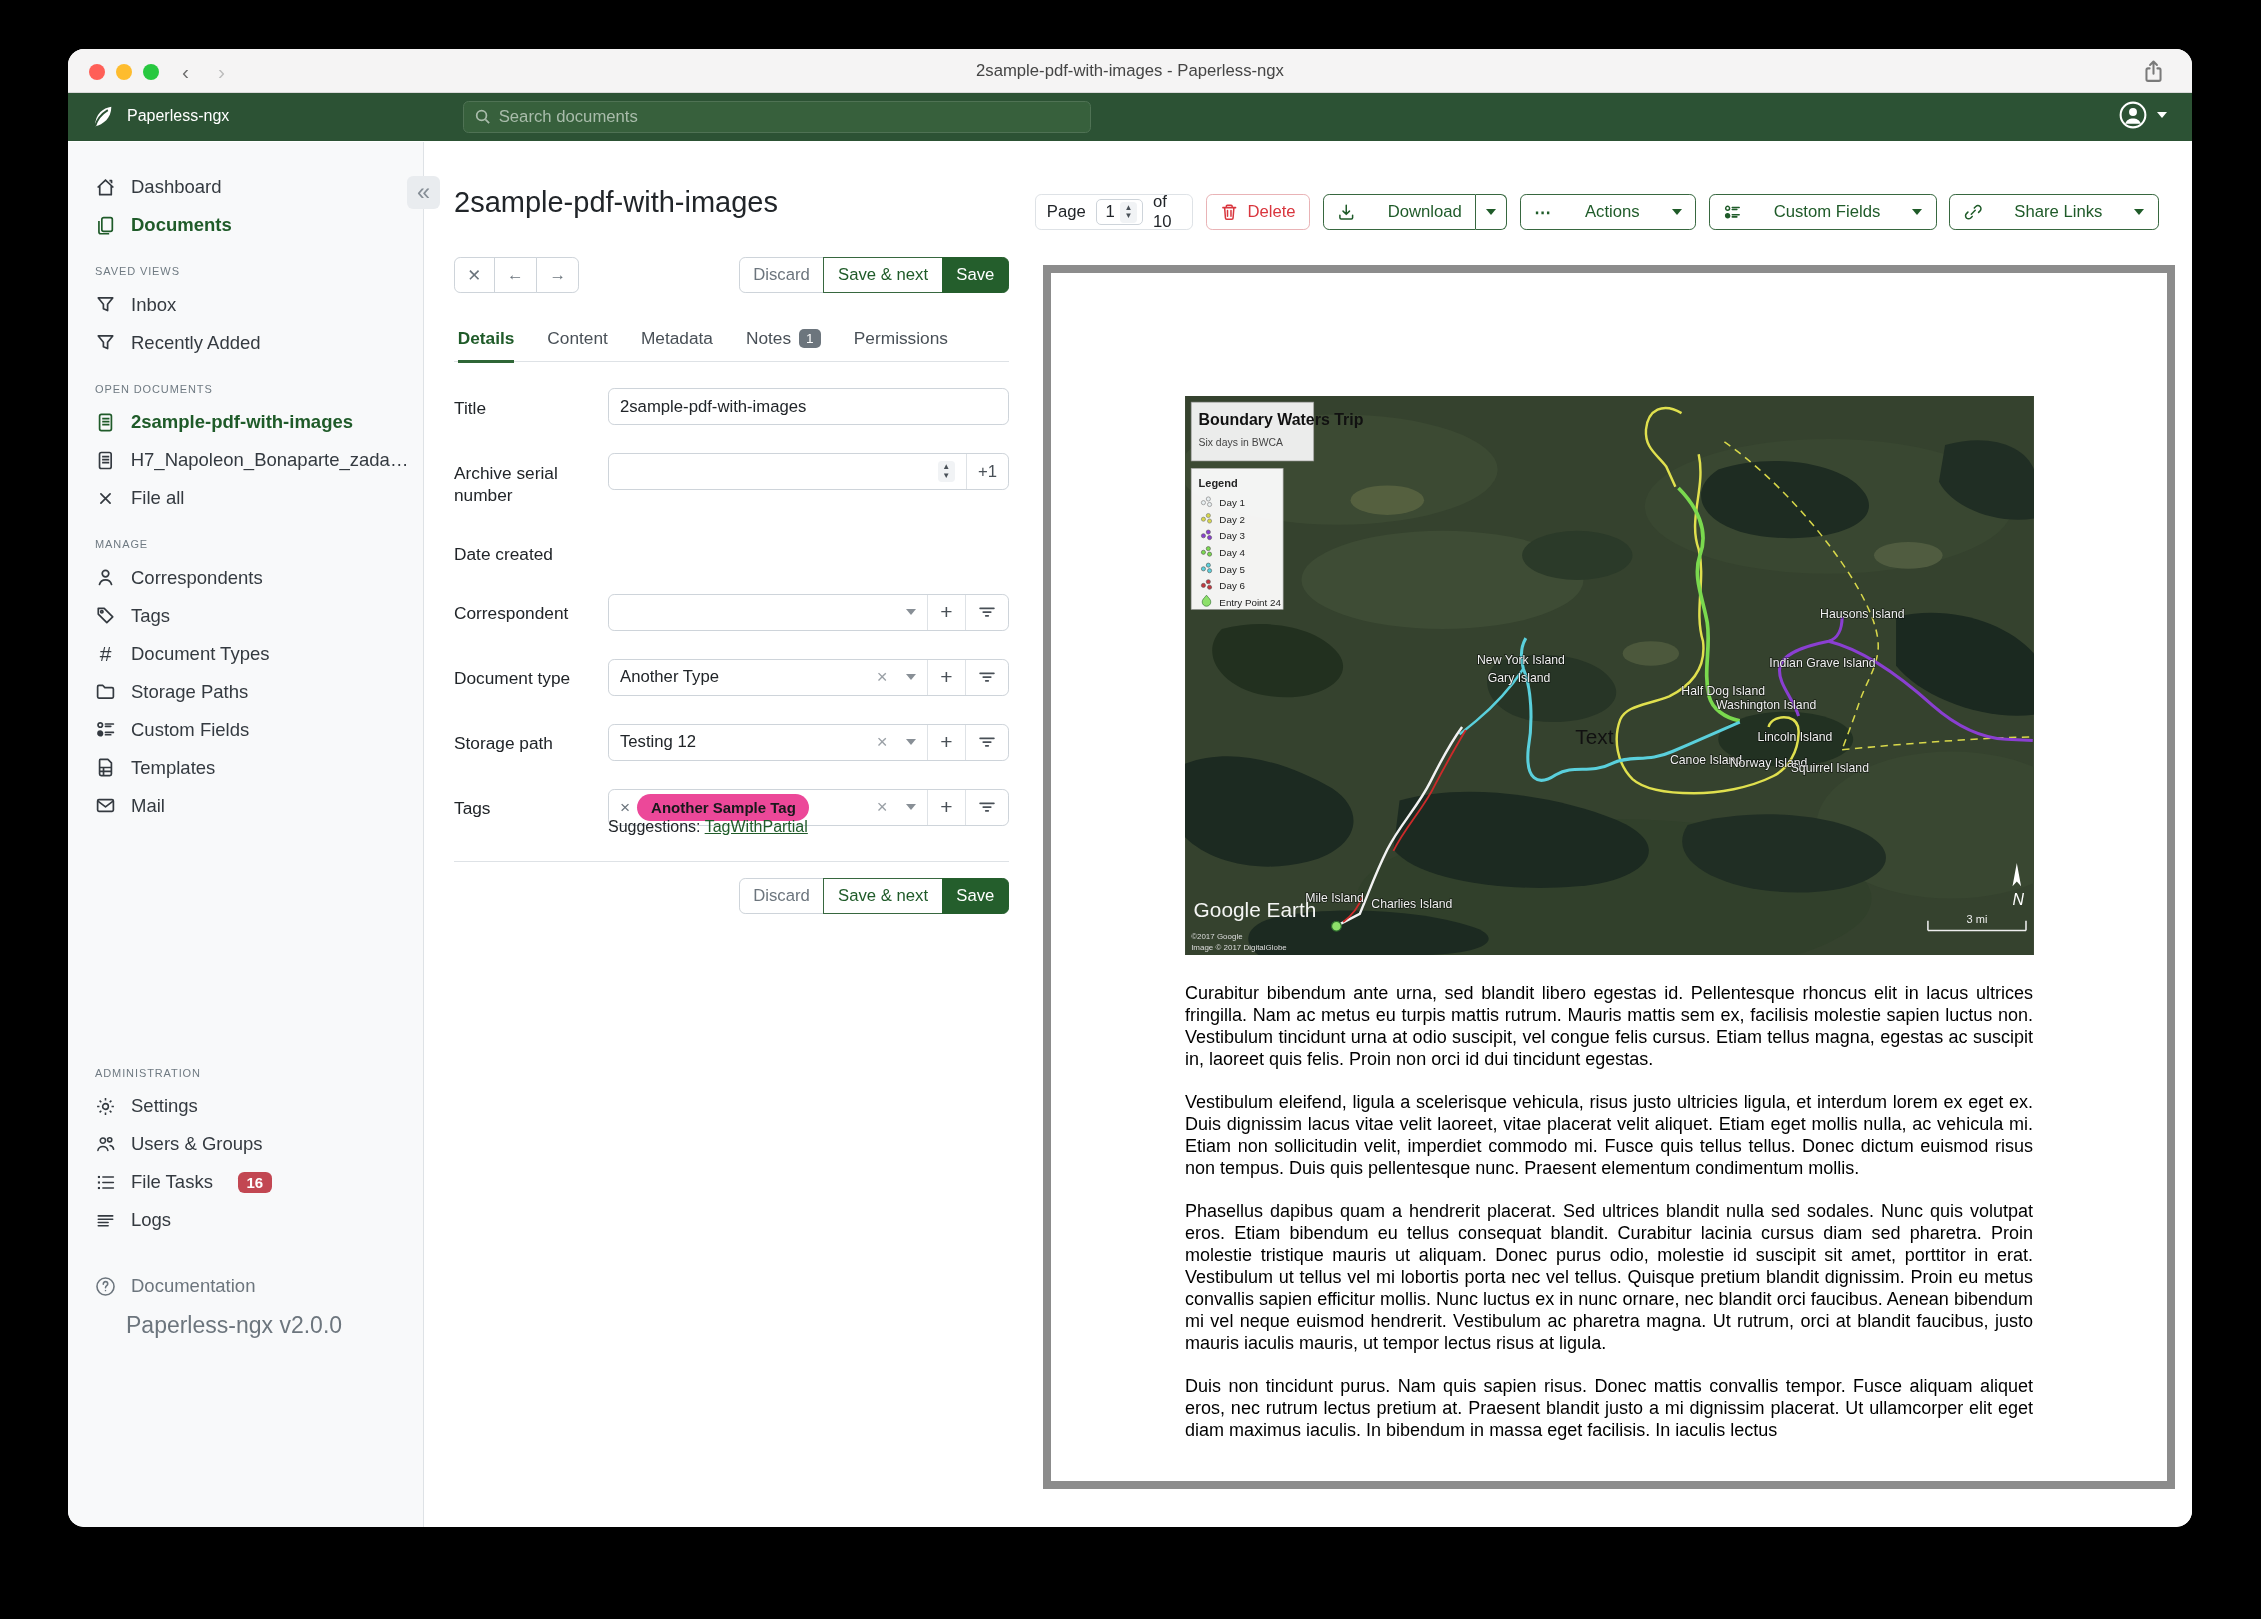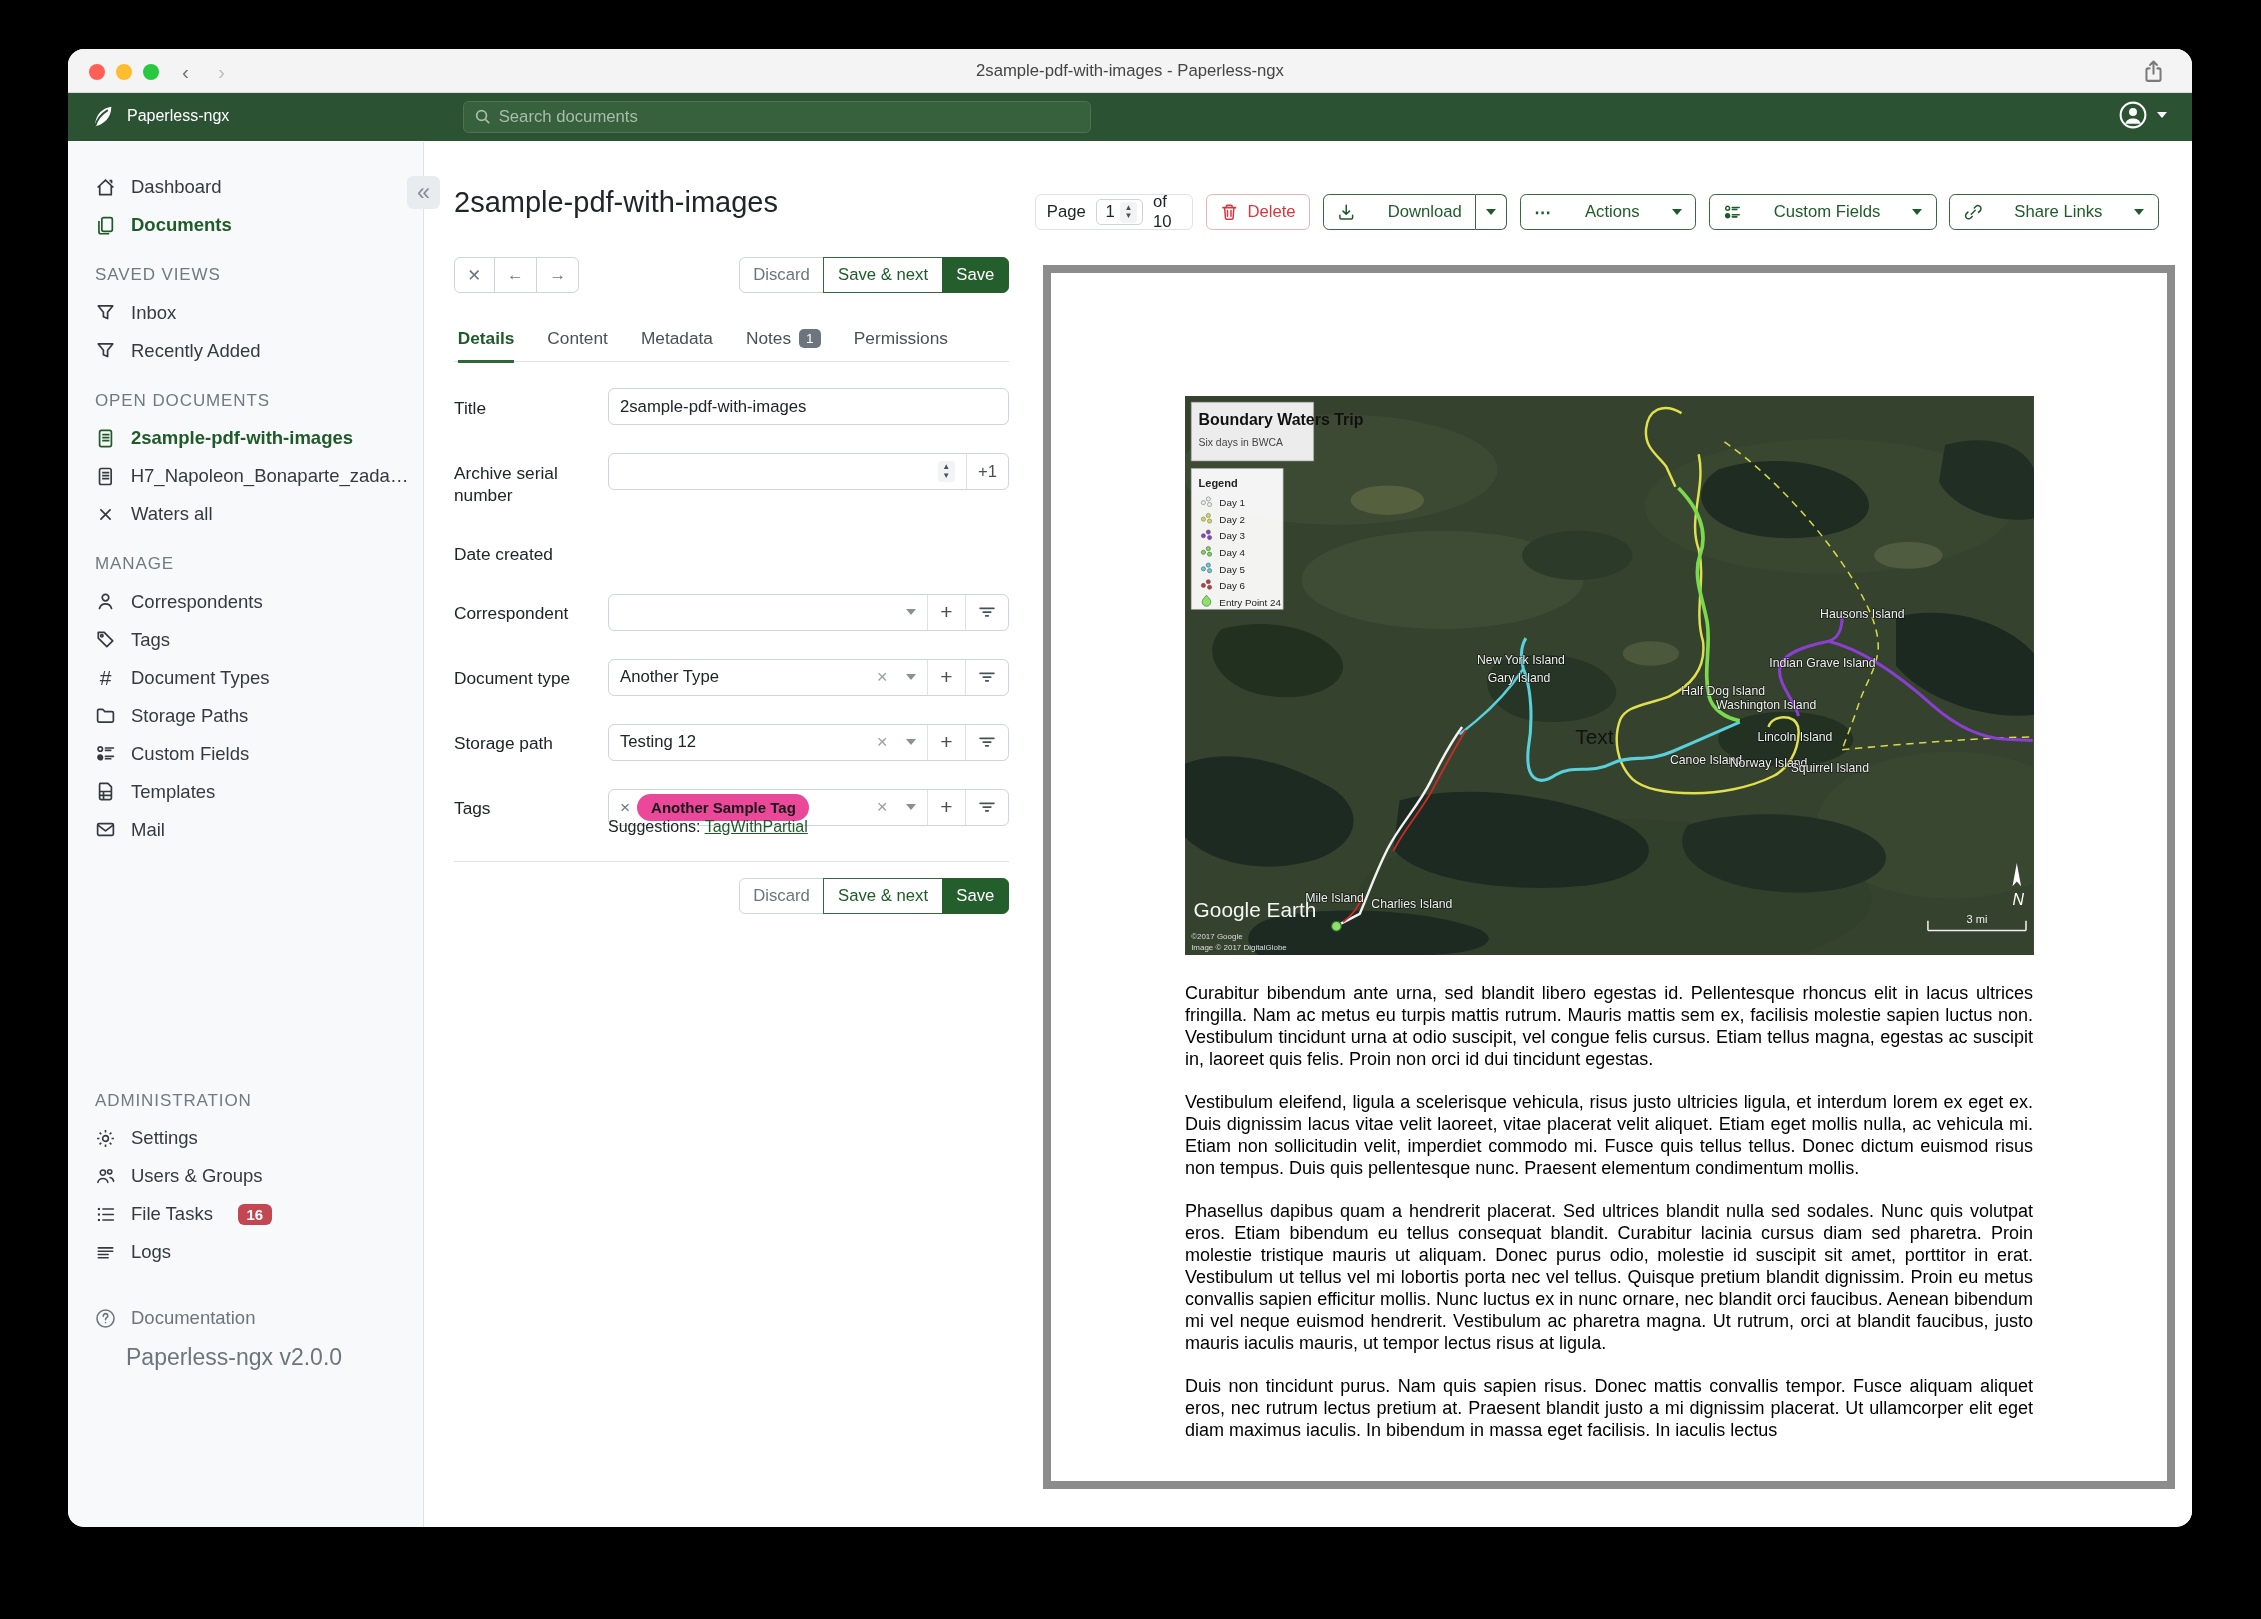--- a/index.html
+++ b/index.html
@@ -23,21 +23,21 @@
   .searchbox input { flex:1; background:transparent; border:none; outline:none; color:#e8efe9; font-size:16.7px; font-family:"Liberation Sans",sans-serif; }
   .searchbox input::placeholder { color:#a9bcab; }
   .userbox { position:absolute; right:25px; top:7.4px; display:flex; align-items:center; gap:8.6px; color:#fff; }
 
   
   .sidebar { position:absolute; left:0; top:93px; width:356px; height:1386px; background:#f8f9fa; border-right:0.6px solid #dee2e6; padding:26px 0 0 0; overflow:hidden; }
   .sr { display:flex; align-items:center; gap:15px; height:38px; padding:0 12.3px 0 27px; font-size:18.5px; color:#343a40; cursor:default; white-space:nowrap; }
   .sr span.lbl { overflow:hidden; text-overflow:ellipsis; }
   .sr.active { color:#1f5b29; font-weight:bold; }
   .sr.dim { color:#6c757d; }
-  .shead { font-size:17px; letter-spacing:0.9px; color:#6f7a82; padding:0 12.3px 0 27px; margin:21px 0 8.6px; }
+  .shead { font-size:11px; letter-spacing:0.9px; color:#6f7a82; padding:0 12.3px 0 27px; margin:21px 0 8.6px; }
   .badge-red { background:#c24752; color:#fff; font-size:15px; font-weight:bold; border-radius:6.2px; padding:1.9px 8.6px; margin-left:10px; }
   .version { font-size:23px; color:#6c757d; padding:6.2px 12.3px 0 27px;margin-left:31px; }
   .collapse-btn { position:absolute; left:339px; top:127px; width:33px; height:33px; background:#e9ecef; border-radius:6.2px; z-index:6; display:flex; align-items:center; justify-content:center; font-size:23.5px; color:#868e96; line-height:1; }
 
   
   .main { position:absolute; left:356px; top:93px; width:1768px; height:1386px; background:#fff; }
   .doc-title { position:absolute; left:30px; top:44px; font-size:29px; font-weight:500; color:#212529; }
 
   .toolbar { position:absolute; top:52px; left:710px; right:33px; display:flex; gap:12.3px; justify-content:flex-end; align-items:center; }
   .pagegrp { display:flex; align-items:center; gap:10px; border:0.9px solid #dee2e6; border-radius:6.2px; height:36px; padding:4px 11px; background:#fff; font-size:16.7px; color:#212529; }
@@ -181,21 +181,21 @@
       <svg width="21" height="21" viewBox="0 0 16 16" fill="none" stroke="currentColor" stroke-width="1.3" stroke-linejoin="round">
           <rect x="3.5" y="1.8" width="9" height="12.4" rx="1.4"></rect>
           <path d="M5.5 5 H11 M5.5 7.3 H11 M5.5 9.6 H11"></path>
         </svg>
       <span class="lbl">H7_Napoleon_Bonaparte_zadanie</span>
     </div>
     <div class="sr">
       <svg width="21" height="21" viewBox="0 0 16 16" fill="none" stroke="currentColor" stroke-width="1.3" stroke-linecap="round">
           <path d="M4.5 4.5 L11.5 11.5 M11.5 4.5 L4.5 11.5"></path>
         </svg>
-      <span class="lbl">Waters all</span>
+      <span class="lbl">File all</span>
     </div>
 
     <div class="shead">MANAGE</div>
     <div class="sr">
       <svg width="21" height="21" viewBox="0 0 16 16" fill="none" stroke="currentColor" stroke-width="1.3" stroke-linecap="round">
           <circle cx="8" cy="5" r="2.5"></circle>
           <path d="M3.4 13.3 C4.1 10.8 6 9.8 8 9.8 C10 9.8 11.9 10.8 12.6 13.3"></path>
         </svg>
       <span class="lbl">Correspondents</span>
     </div>

